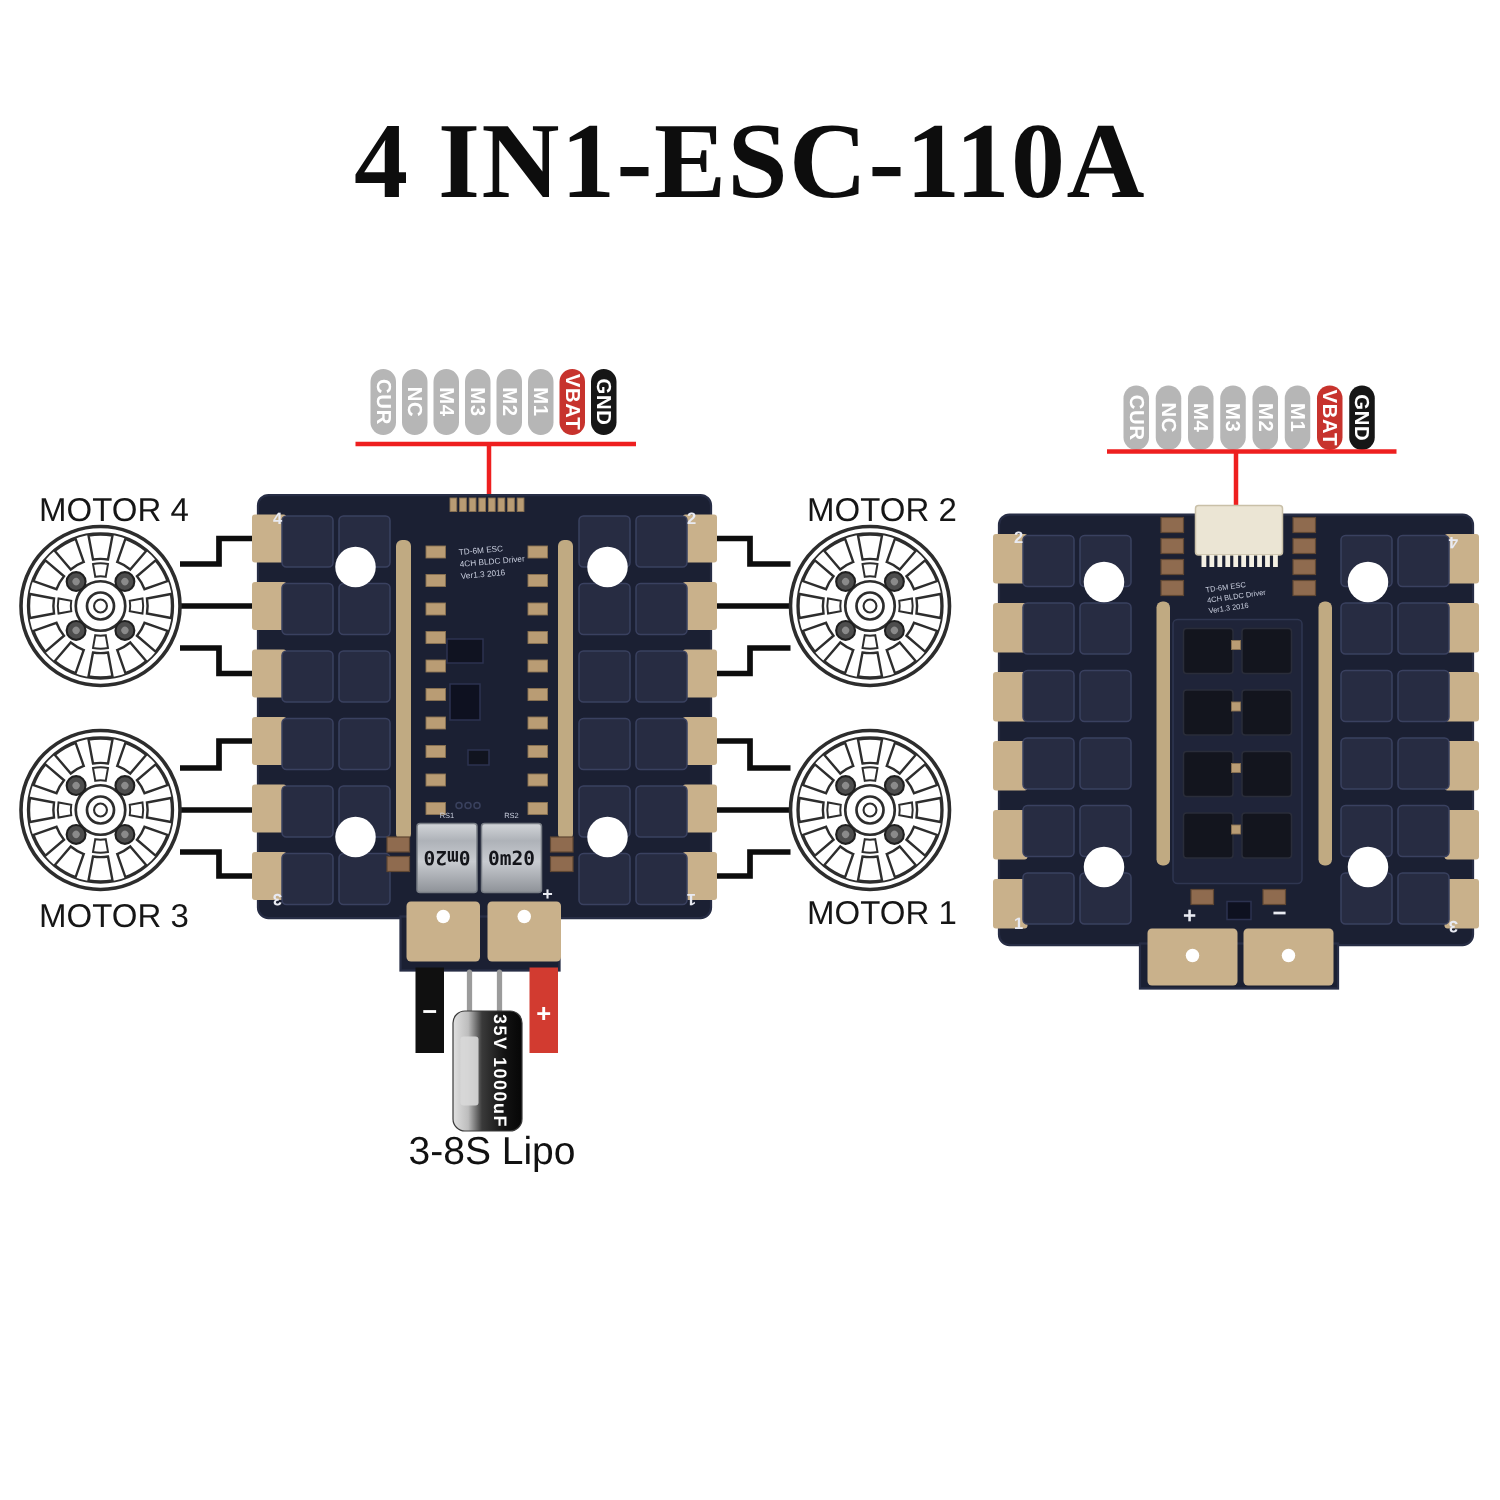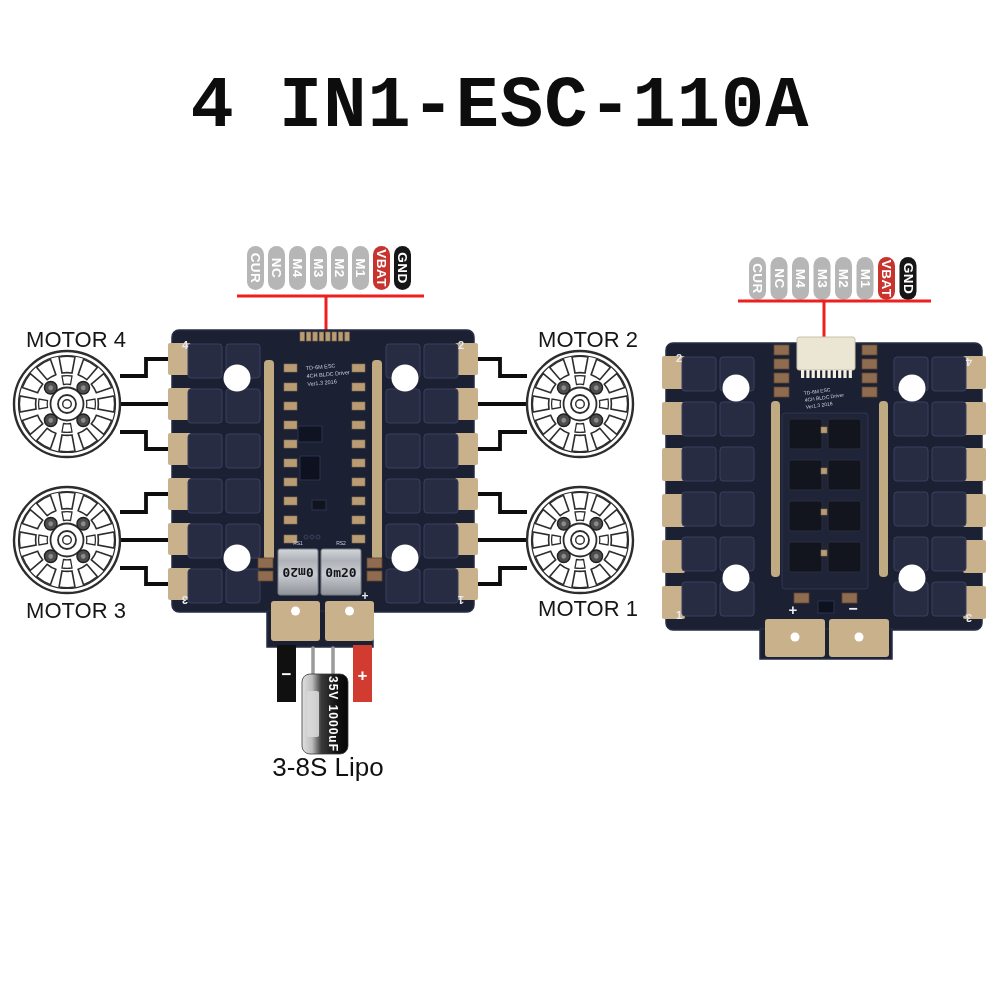--- a/index.html
+++ b/index.html
@@ -1,20 +1,20 @@
 <!DOCTYPE html>
 <html><head>
 <meta charset="utf-8">
 <style>
   html,body{margin:0;padding:0;background:#ffffff;}
   .canvas{position:relative;width:1000px;height:1000px;background:#ffffff;overflow:hidden;
           font-family:"Liberation Sans",sans-serif;}
   .title{position:absolute;top:66px;left:0;width:1000px;text-align:center;
          font-size:72px;font-weight:800;letter-spacing:1px;color:#0d0d0d;
-         font-family:Liberation Mono, monospace;}
+         font-family:Liberation Serif, serif;}
   svg.scene{position:absolute;left:0;top:0;}
   svg{font-family:"Liberation Sans",sans-serif;}
   .pill-gray{fill:#b6b6b6;}
   .pill-red{fill:#c7332d;}
   .pill-black{fill:#161616;}
   .pill-text{fill:#ffffff;font-weight:bold;font-size:13.5px;letter-spacing:0.5px;}
   .redline{stroke:#ee1f1f;stroke-width:3;fill:none;}
   .board{fill:#1b2033;stroke:#272d45;stroke-width:1.5;}
   .pad{fill:#c9b18b;}
   .strip{fill:#c0aa82;}

